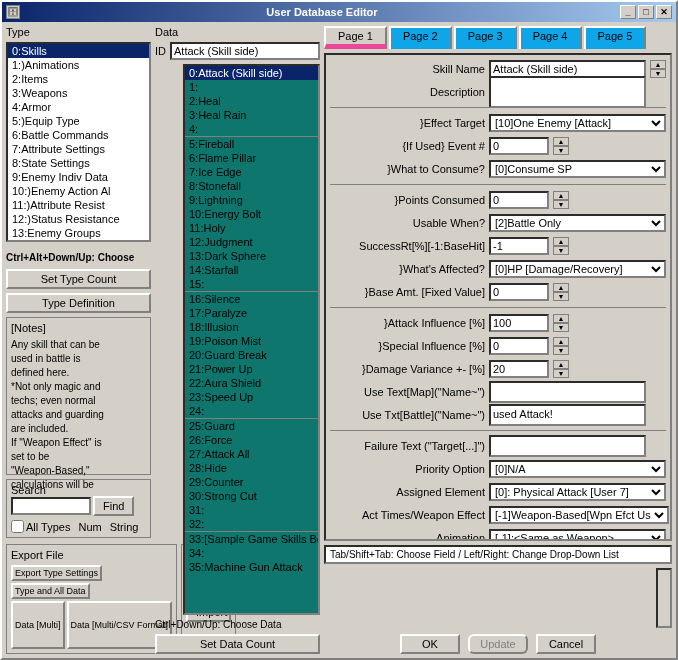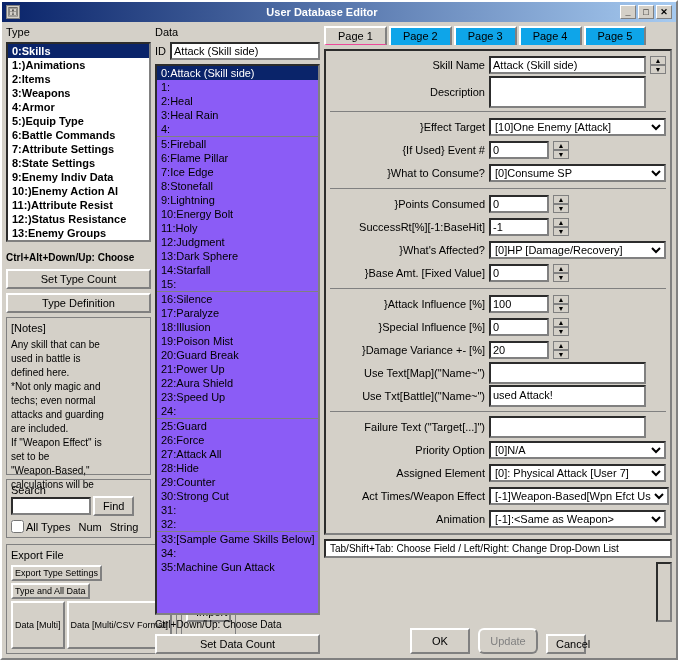--- a/index.html
+++ b/index.html
@@ -33,53 +33,53 @@
     .search-row { display: flex; gap: 2px; align-items: center; margin-bottom: 4px; }
     .search-input { border: 2px inset #808080; background: white; width: 80px; height: 18px; padding: 1px 2px; }
     .checkbox-row { display: flex; gap: 8px; align-items: center; font-size: 11px; }
     .checkbox-label { display: flex; align-items: center; gap: 2px; }
     
     
     .data-panel { width: 165px; flex-shrink: 0; display: flex; flex-direction: column; gap: 4px; }
     .id-row { display: flex; gap: 4px; align-items: center; }
     .id-label { font-size: 11px; }
     .id-input { border: 2px inset #808080; background: white; flex: 1; height: 18px; padding: 1px 2px; }
-    .data-listbox { border: 2px inset #808080; background: #8b5cf6; overflow-y: scroll; flex: 1; }
+    .data-listbox { border: 2px inset #808080; background: #0f766e; overflow-y: scroll; flex: 1; margin-left: 28px; }
     .data-item { padding: 1px 4px; cursor: pointer; white-space: nowrap; font-size: 11px; }
     .data-item.selected { background: #0a246a; color: white; }
     .data-separator { border: none; border-top: 1px solid #808080; margin: 0; }
     .data-hint { font-size: 10px; color: #000; }
     
     
     .right-panel { flex: 1; display: flex; flex-direction: column; gap: 4px; overflow: hidden; }
     
     .tabs { display: flex; gap: 2px; }
     .tab { border: 2px solid #fff; border-bottom: none; border-right-color: #808080; background: #0ea5e9; padding: 2px 12px; cursor: pointer; font-size: 11px; }
-    .tab.active { background: #d4d0c8; border-bottom: 1px solid #ec4899; z-index: 1; }
+    .tab.active { background: #d4d0c8; border-bottom: 5px solid #ec4899; z-index: 1; }
     
     .fields-panel { border: 2px inset #808080; background: #d4d0c8; flex: 1; overflow-y: auto; padding: 4px; display: flex; flex-direction: column; gap: 3px; }
     
     .field-row { display: flex; align-items: center; gap: 4px; min-height: 20px; }
     .field-label { text-align: right; flex-shrink: 0; font-size: 11px; }
     .field-label-wide { width: 155px; }
     .field-input { border: 2px inset #808080; background: white; height: 18px; padding: 1px 2px; font-size: 11px; }
     .field-input-wide { flex: 1; }
     .field-textarea { border: 2px inset #808080; background: white; height: 32px; resize: none; flex: 1; font-size: 11px; padding: 2px; }
     .spinner { display: flex; flex-direction: column; width: 16px; flex-shrink: 0; }
     .spinner-btn { height: 9px; background: #d4d0c8; border: 1px solid #808080; font-size: 7px; cursor: pointer; display: flex; align-items: center; justify-content: center; line-height: 1; }
     .select { border: 2px inset #808080; background: white; height: 18px; font-size: 11px; flex: 1; }
     .field-divider { border: none; border-top: 1px solid #808080; margin: 2px 0; }
     
     .status-bar { font-size: 10px; border: 2px inset #808080; background: white; padding: 2px 4px; min-height: 18px; }
     
     
     .ok-cancel-row { display: flex; justify-content: center; gap: 8px; margin-top: 2px; }
     .ok-btn { width: 60px; }
     .update-btn { width: 60px; }
-    .cancel-btn { width: 40px; margin-top: 6px; }
+    .cancel-btn { width: 60px; }
     
     
     .export-section { border: 1px solid #808080; padding: 4px; }
     .export-label { font-size: 11px; margin-bottom: 4px; }
     .import-section { border: 1px solid #808080; padding: 4px; text-align: center; }
     
     ::-webkit-scrollbar { width: 16px; }
     ::-webkit-scrollbar-track { background: #d4d0c8; border: 1px solid #808080; }
     ::-webkit-scrollbar-thumb { background: #d4d0c8; border: 2px solid #fff; border-right-color: #808080; border-bottom-color: #808080; }
     ::-webkit-scrollbar-button { background: #d4d0c8; border: 2px solid #fff; border-right-color: #808080; border-bottom-color: #808080; height: 16px; width: 16px; }
@@ -98,21 +98,21 @@
       <div class="title-btn">_</div>
       <div class="title-btn">□</div>
       <div class="title-btn">✕</div>
     </div>
   </div>
 
   <div class="main-content">
 
     <div class="type-panel">
       <div class="panel-label">Type</div>
-      <div class="listbox" style="height: 200px; flex: none; font-weight: bold;">
+      <div class="listbox" style="height: 200px; flex: none;">
         <div class="listbox-item selected">0:Skills</div>
         <div class="listbox-item">1:)Animations</div>
         <div class="listbox-item">2:Items</div>
         <div class="listbox-item">3:Weapons</div>
         <div class="listbox-item">4:Armor</div>
         <div class="listbox-item">5:)Equip Type</div>
         <div class="listbox-item">6:Battle Commands</div>
         <div class="listbox-item">7:Attribute Settings</div>
         <div class="listbox-item">8:State Settings</div>
         <div class="listbox-item">9:Enemy Indiv Data</div>
@@ -290,20 +290,26 @@
 
         <div class="field-row">
           <span class="field-label field-label-wide">}Points Consumed</span>
           <input class="field-input" type="text" value="0" style="width: 60px;">
           <div class="spinner">
             <div class="spinner-btn">▲</div>
             <div class="spinner-btn">▼</div>
           </div>
         </div>
 
+        <div class="field-row">
+          <span class="field-label field-label-wide">Usable When?</span>
+          <select class="select">
+            <option>[2]Battle Only</option>
+          </select>
+        </div>
 
         <div class="field-row">
           <span class="field-label field-label-wide">SuccessRt[%][-1:BaseHit]</span>
           <input class="field-input" type="text" value="-1" style="width: 60px;">
           <div class="spinner">
             <div class="spinner-btn">▲</div>
             <div class="spinner-btn">▼</div>
           </div>
         </div>
 

